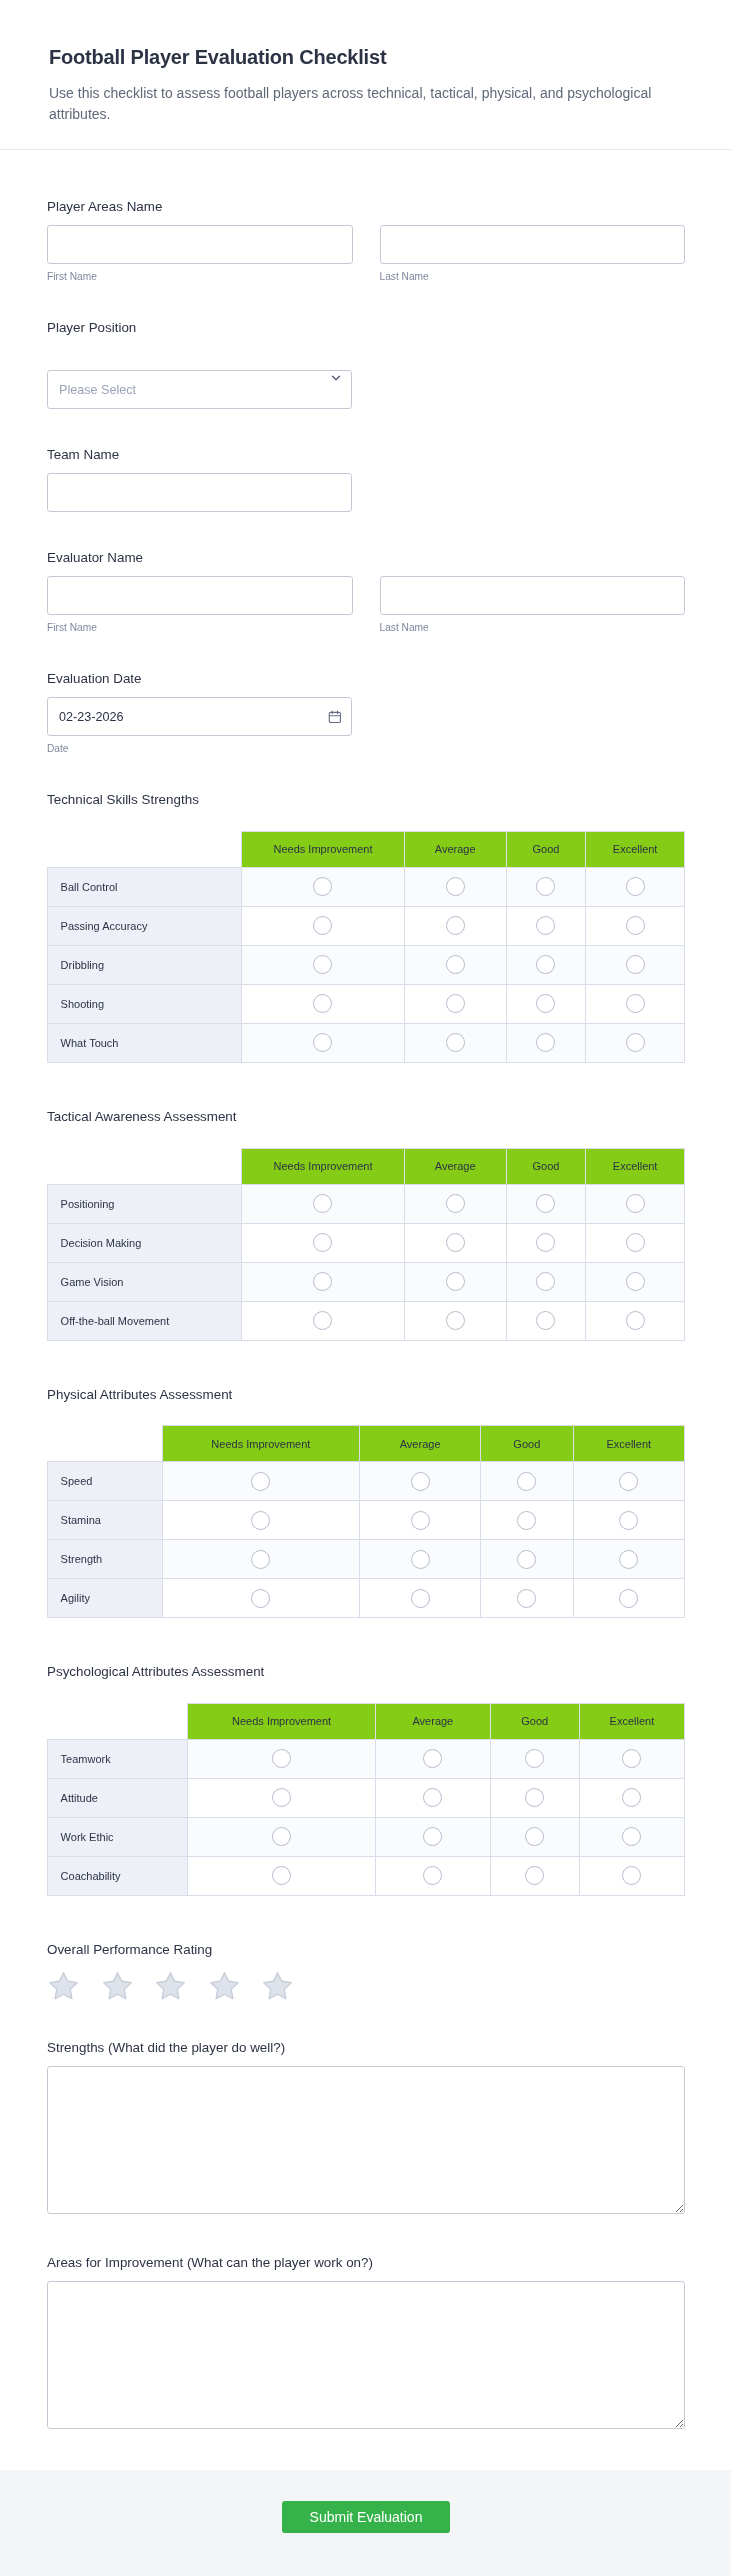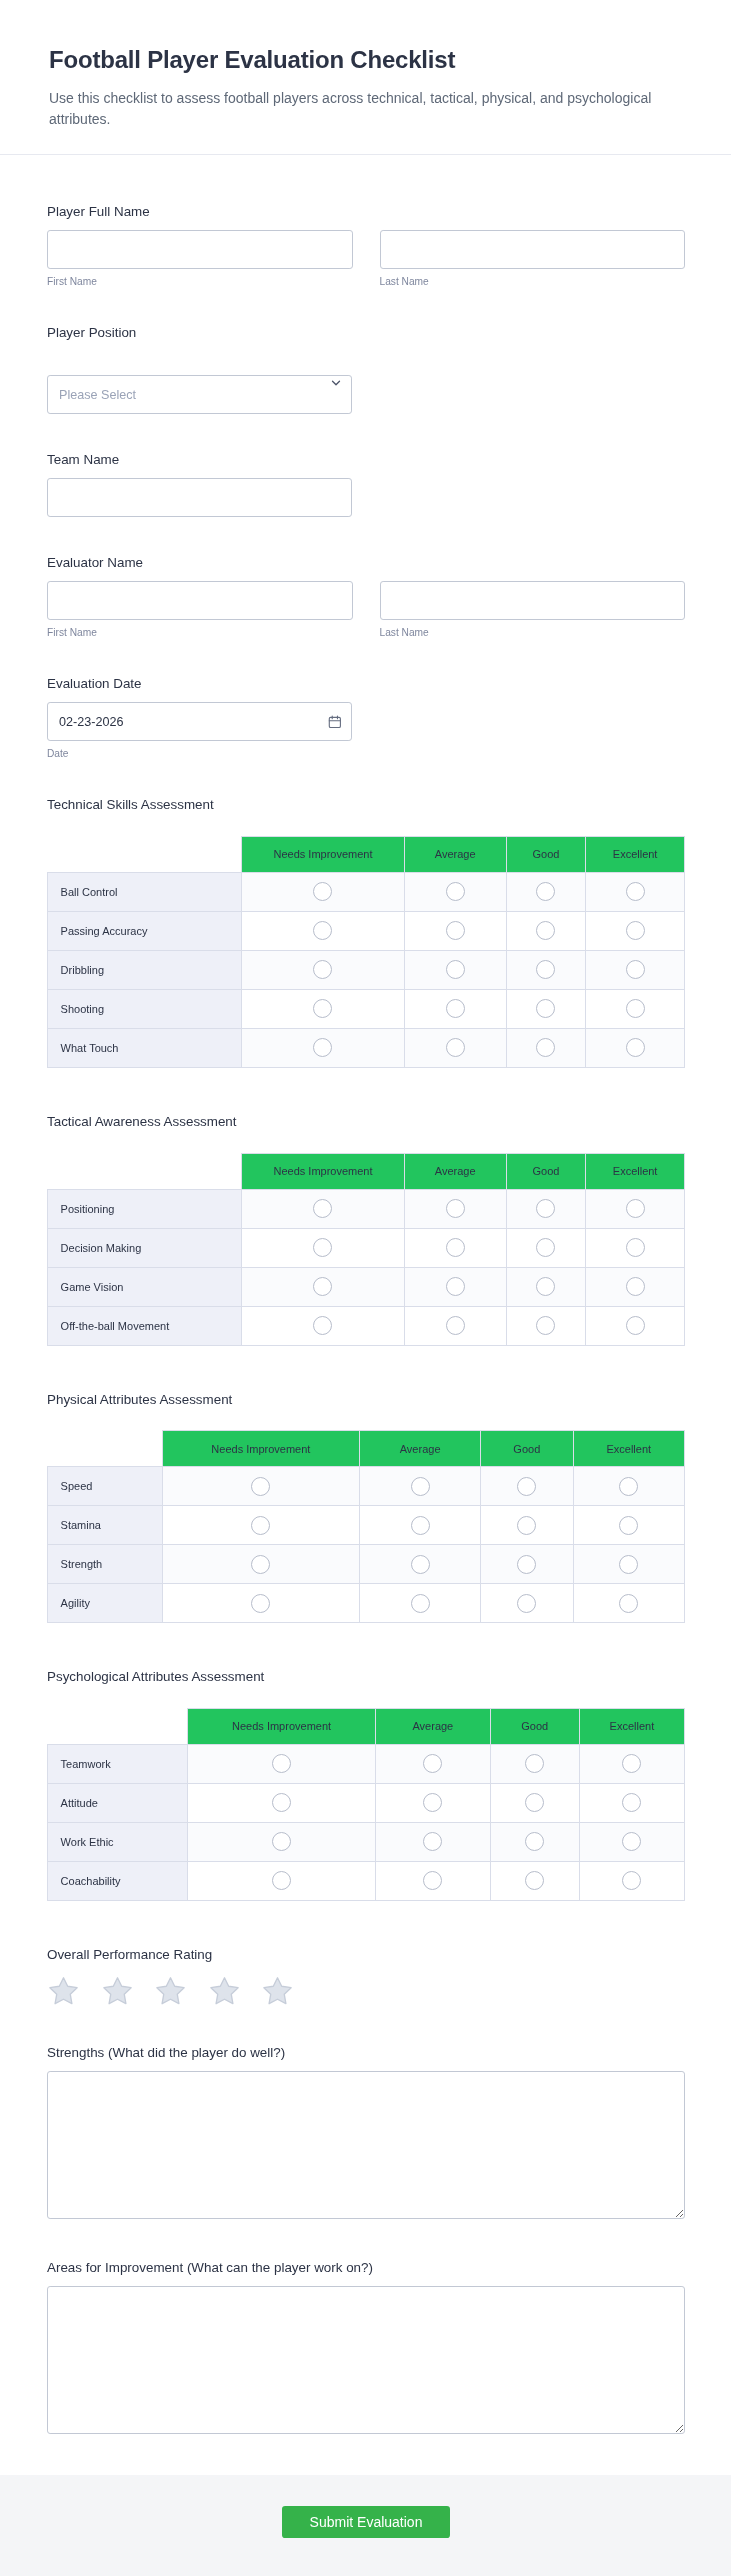--- a/index.html
+++ b/index.html
@@ -3,21 +3,21 @@
 <meta charset="utf-8">
 <title>Form</title>
 <style>
   * { box-sizing: border-box; }
   html,body { margin:0; padding:0; background:#ffffff; }
   body { font-family:"Liberation Sans","DejaVu Sans",sans-serif; color:#2c3345; }
   .page { width:732px; min-height:2576px; margin:0 auto; background:#fff; display:flex; flex-direction:column; }
 
   
   .form-header { padding:46px 49px 0; }
-  .form-title { font-size:24px; font-weight:700; color:#2c3345; margin:0 0 14px; letter-spacing:-0.2px; }
+  .form-title { font-size:20px; font-weight:700; color:#2c3345; margin:0 0 14px; letter-spacing:-0.2px; }
   .form-subtitle { font-size:14px; line-height:1.5; color:#5e6877; margin:0; max-width:606px; }
   .header-divider { height:0.8px; background:#e7e9f0; margin-top:23.6px; }
 
   
   .form-body { padding:50px 47px 0; flex:0 0 auto; }
   .q { margin-bottom:38px; }
   .q-table { margin-bottom:46px; }
   .q-label { display:block; font-size:13.4px; font-weight:500; color:#2c3345; margin:0 0 11px; }
   .q-table .q-label { margin-bottom:23.6px; }
 
@@ -29,21 +29,21 @@
 
   .select-wrap, .date-wrap { position:relative; width:305px; }
   .select-input { appearance:none; -webkit-appearance:none; -moz-appearance:none; width:100%; height:39px; border:0.8px solid #c2c8d4; border-radius:3.1px; padding:0 30px 0 11px; font-size:12.6px; color:#9aa3b7; background:#fff; font-family:inherit;margin-top:24px; }
   .chevron-icon { position:absolute; right:9.4px; top:50%; transform:translateY(-50%); pointer-events:none; line-height:0; }
   .date-input { padding-right:32px; }
   .calendar-icon { position:absolute; right:9.4px; top:50%; transform:translateY(-50%); line-height:0; cursor:pointer; }
 
   
   .assessment-table { width:100%; border-collapse:collapse; table-layout:fixed; }
   .assessment-table th, .assessment-table td { border:0.8px solid #d9dde9; }
-  .assessment-table thead th { background:#22c55e; font-size:11px; font-weight:400; color:#2c3345; height:36px; padding:0 4.7px; text-align:center; }
+  .assessment-table thead th { background:#84cc16; font-size:11px; font-weight:400; color:#2c3345; height:36px; padding:0 4.7px; text-align:center; }
   .assessment-table thead th.corner { background:#fff; border-top:none; border-left:none; }
   .assessment-table tbody th.rowlabel { background:#eef0f8; font-size:11px; font-weight:400; color:#2c3345; text-align:left; padding:0 12.6px; height:39px; }
   .assessment-table tbody td { text-align:center; height:39px; background:#fff; }
   .assessment-table tbody tr:nth-child(odd) td { background:#fafbfd; }
   .radio { display:inline-block; width:19px; height:19px; border-radius:50%; border:0.8px solid #b7bdcb; background:#fff; vertical-align:middle; cursor:pointer; }
 
   .tbl-0 thead th:nth-child(1), .tbl-1 thead th:nth-child(1) { width:30.5%; }
   .tbl-0 thead th:nth-child(2), .tbl-1 thead th:nth-child(2) { width:25.5%; }
   .tbl-0 thead th:nth-child(3), .tbl-1 thead th:nth-child(3) { width:16%; }
   .tbl-0 thead th:nth-child(4), .tbl-1 thead th:nth-child(4) { width:12.5%; }
@@ -74,21 +74,21 @@
 
   <header class="form-header">
     <h1 class="form-title">Football Player Evaluation Checklist</h1>
     <p class="form-subtitle">Use this checklist to assess football players across technical, tactical, physical, and psychological attributes.</p>
   </header>
   <div class="header-divider"></div>
 
   <main class="form-body">
 
     <section class="q">
-      <label class="q-label">Player Full Name</label>
+      <label class="q-label">Player Areas Name</label>
       <div class="row2">
         <div class="sub-field">
           <input type="text" class="text-input" value="" style="">
           <div class="sublabel">First Name</div>
         </div>
         <div class="sub-field">
           <input type="text" class="text-input" value="" style="">
           <div class="sublabel">Last Name</div>
         </div>
       </div>
@@ -135,21 +135,21 @@
           <svg width="15.7" height="15.7" viewBox="0 0 24 24" fill="none">
               <rect x="3.5" y="5" width="17" height="15.5" rx="2" stroke="#656d80" stroke-width="1.7"></rect>
               <path d="M8 3v4M16 3v4M3.5 10h17" stroke="#656d80" stroke-width="1.7" stroke-linecap="round"></path>
             </svg>
         </span>
       </div>
       <div class="sublabel">Date</div>
     </section>
 
     <section class="q q-table">
-      <h2 class="q-label">Technical Skills Assessment</h2>
+      <h2 class="q-label">Technical Skills Strengths</h2>
       <table class="assessment-table tbl-0">
         <thead>
             <tr>
               <th class="corner"></th>
               <th>Needs Improvement</th>
               <th>Average</th>
               <th>Good</th>
               <th>Excellent</th>
             </tr>
           </thead>

